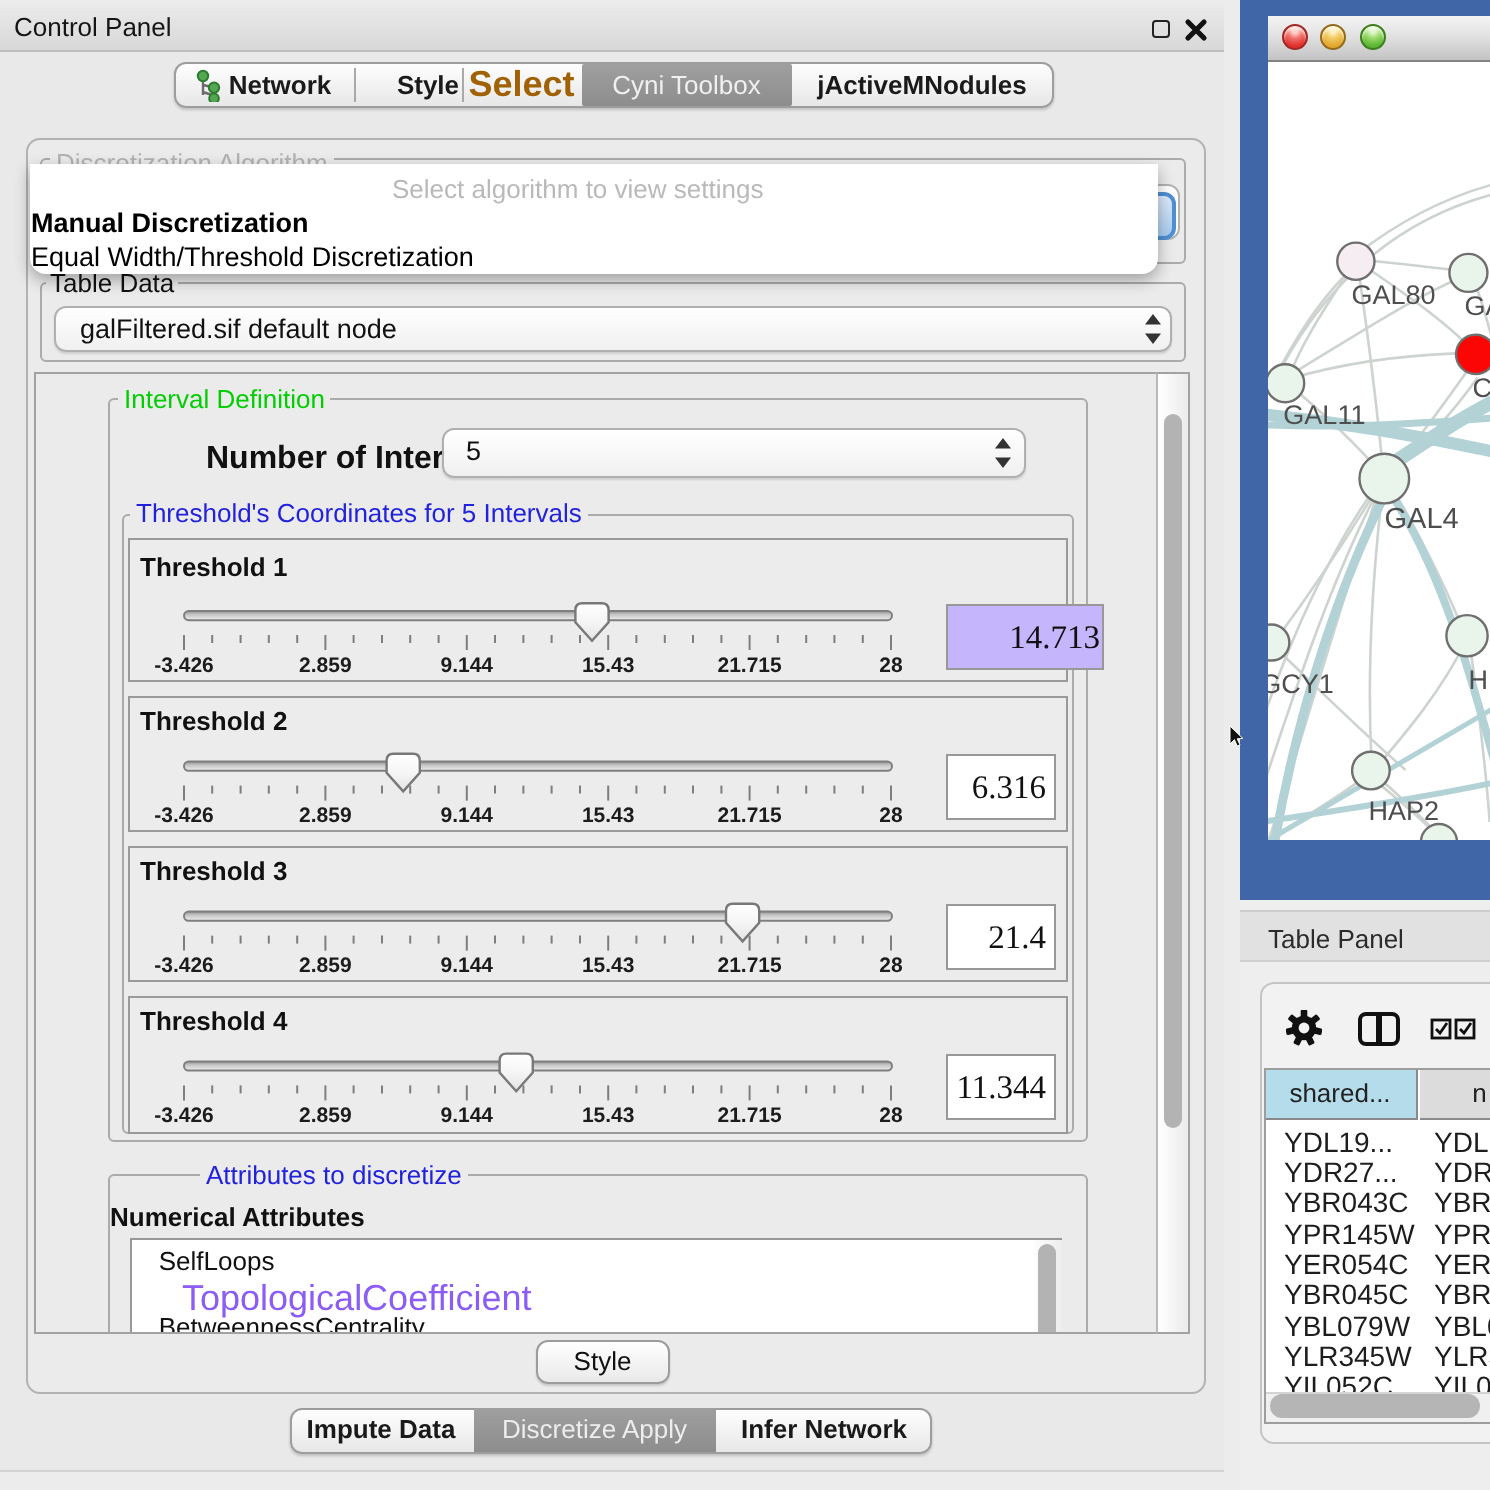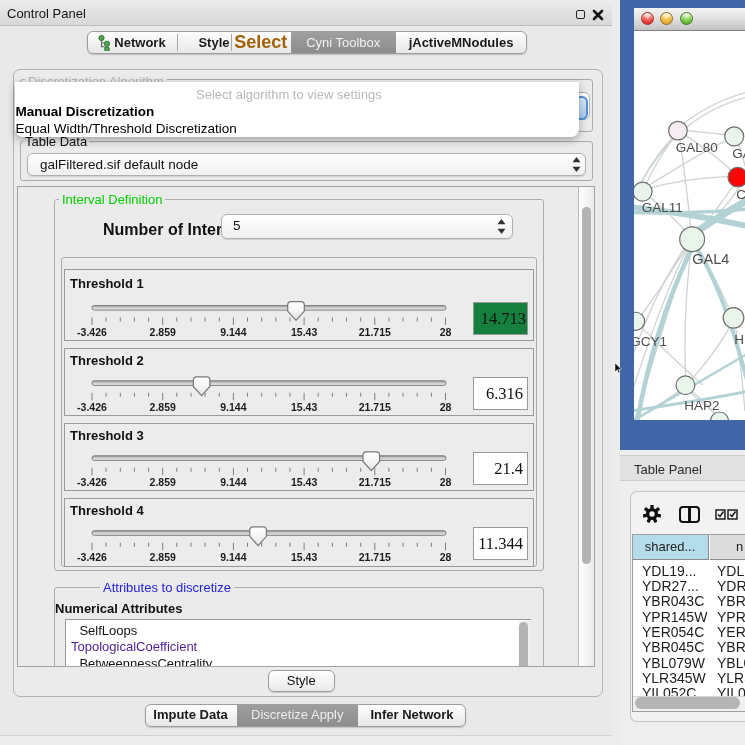--- a/index.html
+++ b/index.html
@@ -45,20 +45,21 @@
 <div class="abs" style="left:36px;top:12px;width:489.5px;height:372.7px;border:1px solid #ababab;border-radius:3px;"></div>
 <div class="abs" style="left:41px;top:5.2px;font-size:13px;color:#00ce00;background:#ebebeb;padding:0 3px;">Interval Definition</div>
 <div class="abs" style="left:69px;top:34.5px;font-size:16px;font-weight:bold;color:#111;margin-left:16px;">Number of Intervals</div>
 <div class="abs" style="left:203px;top:27px;width:292px;height:25px;background:linear-gradient(#ffffff,#f0f0f0);border:1px solid #b0b0b0;border-radius:6px;box-shadow:0 1px 1px rgba(0,0,0,0.12);"></div>
 <div class="abs" style="left:215px;top:31.5px;font-size:13.5px;color:#111;">5</div>
 <svg class="abs" style="left:477px;top:31px;" width="13" height="17" viewBox="0 0 13 17">
       <path d="M6.5 1 L10.5 6.3 L2.5 6.3 Z" fill="#333"></path>
       <path d="M6.5 16 L10.5 10.7 L2.5 10.7 Z" fill="#333"></path>
     </svg>
 <div class="abs" style="left:42.5px;top:70px;width:476.5px;height:310.5px;border:1px solid #ababab;border-radius:3px;"></div>
+<div class="abs" style="left:47px;top:62.8px;font-size:13px;color:#2222dd;background:#ebebeb;padding:0 3px;">Threshold's Coordinates for 5 Intervals</div>
 <div style="position:absolute;left:46px;top:82.5px;width:469.5px;height:72.0px;border:1px solid #9a9a9a;background:#ececec;box-sizing:border-box;">
       <div style="position:absolute;left:5px;top:5.5px;font-weight:bold;font-size:13px;color:#111;">Threshold 1</div>
       <svg width="469" height="72" viewBox="0 0 469 72" style="position:absolute;left:0;top:0;">
         <defs>
           <linearGradient id="tg1" x1="0" y1="0" x2="0" y2="1">
             <stop offset="0" stop-color="#8f8f8f"></stop>
             <stop offset="0.35" stop-color="#c2c2c2"></stop>
             <stop offset="1" stop-color="#efefef"></stop>
           </linearGradient>
           <linearGradient id="th1" x1="0" y1="0" x2="0" y2="1">
@@ -95,21 +96,21 @@
         <line x1="366.4" y1="47.5" x2="366.4" y2="51.5" stroke="#7e7e7e" stroke-width="1"></line>
         <line x1="380.5" y1="47.5" x2="380.5" y2="55.0" stroke="#7e7e7e" stroke-width="1"></line>
         <text x="27.0" y="65.9" font-family="Liberation Sans" font-size="10.5" font-weight="bold" fill="#1c1c1c" text-anchor="middle">-3.426</text>
         <text x="97.7" y="65.9" font-family="Liberation Sans" font-size="10.5" font-weight="bold" fill="#1c1c1c" text-anchor="middle">2.859</text>
         <text x="168.4" y="65.9" font-family="Liberation Sans" font-size="10.5" font-weight="bold" fill="#1c1c1c" text-anchor="middle">9.144</text>
         <text x="239.1" y="65.9" font-family="Liberation Sans" font-size="10.5" font-weight="bold" fill="#1c1c1c" text-anchor="middle">15.43</text>
         <text x="309.8" y="65.9" font-family="Liberation Sans" font-size="10.5" font-weight="bold" fill="#1c1c1c" text-anchor="middle">21.715</text>
         <text x="380.5" y="65.9" font-family="Liberation Sans" font-size="10.5" font-weight="bold" fill="#1c1c1c" text-anchor="middle">28</text>
         <path d="M 222.7 41.1 L 222.7 35.0 Q 222.7 31.6 226.1 31.6 L 235.9 31.6 Q 239.3 31.6 239.3 35.0 L 239.3 41.1 L 231.0 50.4 Z" fill="url(#th1)" stroke="#787878" stroke-width="1.2"></path>
       </svg>
-      <div style="position:absolute;left:408px;top:31.7px;width:55px;height:33px;background:#15803d;border:1px solid #989898;box-sizing:border-box;font-family:'Liberation Serif',serif;font-size:16.5px;color:#111;text-align:right;line-height:31px;padding-right:1px;">14.713</div>
+      <div style="position:absolute;left:408px;top:31.7px;width:79px;height:33px;background:#c4b5fd;border:1px solid #989898;box-sizing:border-box;font-family:'Liberation Serif',serif;font-size:16.5px;color:#111;text-align:right;line-height:31px;padding-right:1px;">14.713</div>
     </div>
 <div style="position:absolute;left:46px;top:161.0px;width:469.5px;height:68.7px;border:1px solid #9a9a9a;background:#ececec;box-sizing:border-box;">
       <div style="position:absolute;left:5px;top:4.5px;font-weight:bold;font-size:13px;color:#111;">Threshold 2</div>
       <svg width="469" height="68" viewBox="0 0 469 68" style="position:absolute;left:0;top:0;">
         <defs>
           <linearGradient id="tg2" x1="0" y1="0" x2="0" y2="1">
             <stop offset="0" stop-color="#8f8f8f"></stop>
             <stop offset="0.35" stop-color="#c2c2c2"></stop>
             <stop offset="1" stop-color="#efefef"></stop>
           </linearGradient>
@@ -258,21 +259,21 @@
         <text x="380.5" y="62.1" font-family="Liberation Sans" font-size="10.5" font-weight="bold" fill="#1c1c1c" text-anchor="middle">28</text>
         <path d="M 184.8 37.3 L 184.8 31.2 Q 184.8 27.8 188.2 27.8 L 198.0 27.8 Q 201.4 27.8 201.4 31.2 L 201.4 37.3 L 193.1 46.6 Z" fill="url(#th4)" stroke="#787878" stroke-width="1.2"></path>
       </svg>
       <div style="position:absolute;left:408px;top:27.9px;width:55px;height:33px;background:#fff;border:1px solid #989898;box-sizing:border-box;font-family:'Liberation Serif',serif;font-size:16.5px;color:#111;text-align:right;line-height:31px;padding-right:4px;">11.344</div>
     </div>
 <div class="abs" style="left:35.6px;top:400.5px;width:490.4px;height:120px;border:1px solid #ababab;border-radius:3px;"></div>
 <div class="abs" style="left:41px;top:393.79999999999995px;font-size:13px;color:#2222dd;background:#ebebeb;padding:0 3px;margin-left:41px;">Attributes to discretize</div>
 <div class="abs" style="left:37px;top:414.79999999999995px;font-size:13px;font-weight:bold;color:#111;">Numerical Attributes</div>
 <div class="abs" style="left:46.5px;top:432.0px;width:466.5px;height:90px;background:#fff;border:1px solid #989898;"></div>
 <div class="abs" style="left:61.400000000000006px;top:436.4px;font-size:13px;color:#111;">SelfLoops</div>
-<div class="abs" style="left:53px;top:452.8px;font-size:13px;color:#4c1d95;">TopologicalCoefficient</div>
+<div class="abs" style="left:73px;top:452.8px;font-size:18px;color:#8b5cf6;">TopologicalCoefficient</div>
 <div class="abs" style="left:61.400000000000006px;top:469.2px;font-size:13px;color:#111;">BetweennessCentrality</div>
 <div class="abs" style="left:498.5px;top:433.0px;width:14px;height:88px;background:linear-gradient(90deg,#fdfdfd,#ededed);"></div>
 <div class="abs" style="left:501px;top:435.5px;width:9px;height:86px;background:#b3b3b3;border-radius:5px;"></div>
 </div>
 <div class="abs" style="left:577.5px;top:185.5px;width:17px;height:481px;background:linear-gradient(90deg,#ffffff,#ebebeb);border:1px solid #a2a2a2;border-left:1px solid #b9b9b9;"></div>
 <div class="abs" style="left:581.5px;top:207px;width:9.5px;height:357px;background:#b3b3b3;border-radius:5px;"></div>
 <div class="abs" style="left:268px;top:670px;width:66.5px;height:21.5px;background:linear-gradient(#ffffff,#e9e9e9);border:1px solid #9c9c9c;border-radius:6px;font-size:13px;color:#111;text-align:center;line-height:20px;box-shadow:0 1px 1px rgba(0,0,0,0.15);">Style</div>
 <div class="abs" style="left:144.5px;top:703.5px;width:321.5px;height:23px;border-radius:6px;border:1px solid #9d9d9d;background:linear-gradient(#fefefe,#e7e7e7);box-shadow:0 1px 1.5px rgba(0,0,0,0.18);"></div>
 <div class="abs" style="left:144.5px;top:704px;width:92px;height:22px;color:#1a1a1a;font-size:13px;font-weight:bold;text-align:center;line-height:22px;">Impute Data</div>
 <div class="abs" style="left:236.5px;top:704px;width:121.5px;height:22px;background:linear-gradient(#9f9f9f,#8d8d8d);color:#ededed;font-size:13px;font-weight:400;text-align:center;line-height:22px;">Discretize Apply</div>

